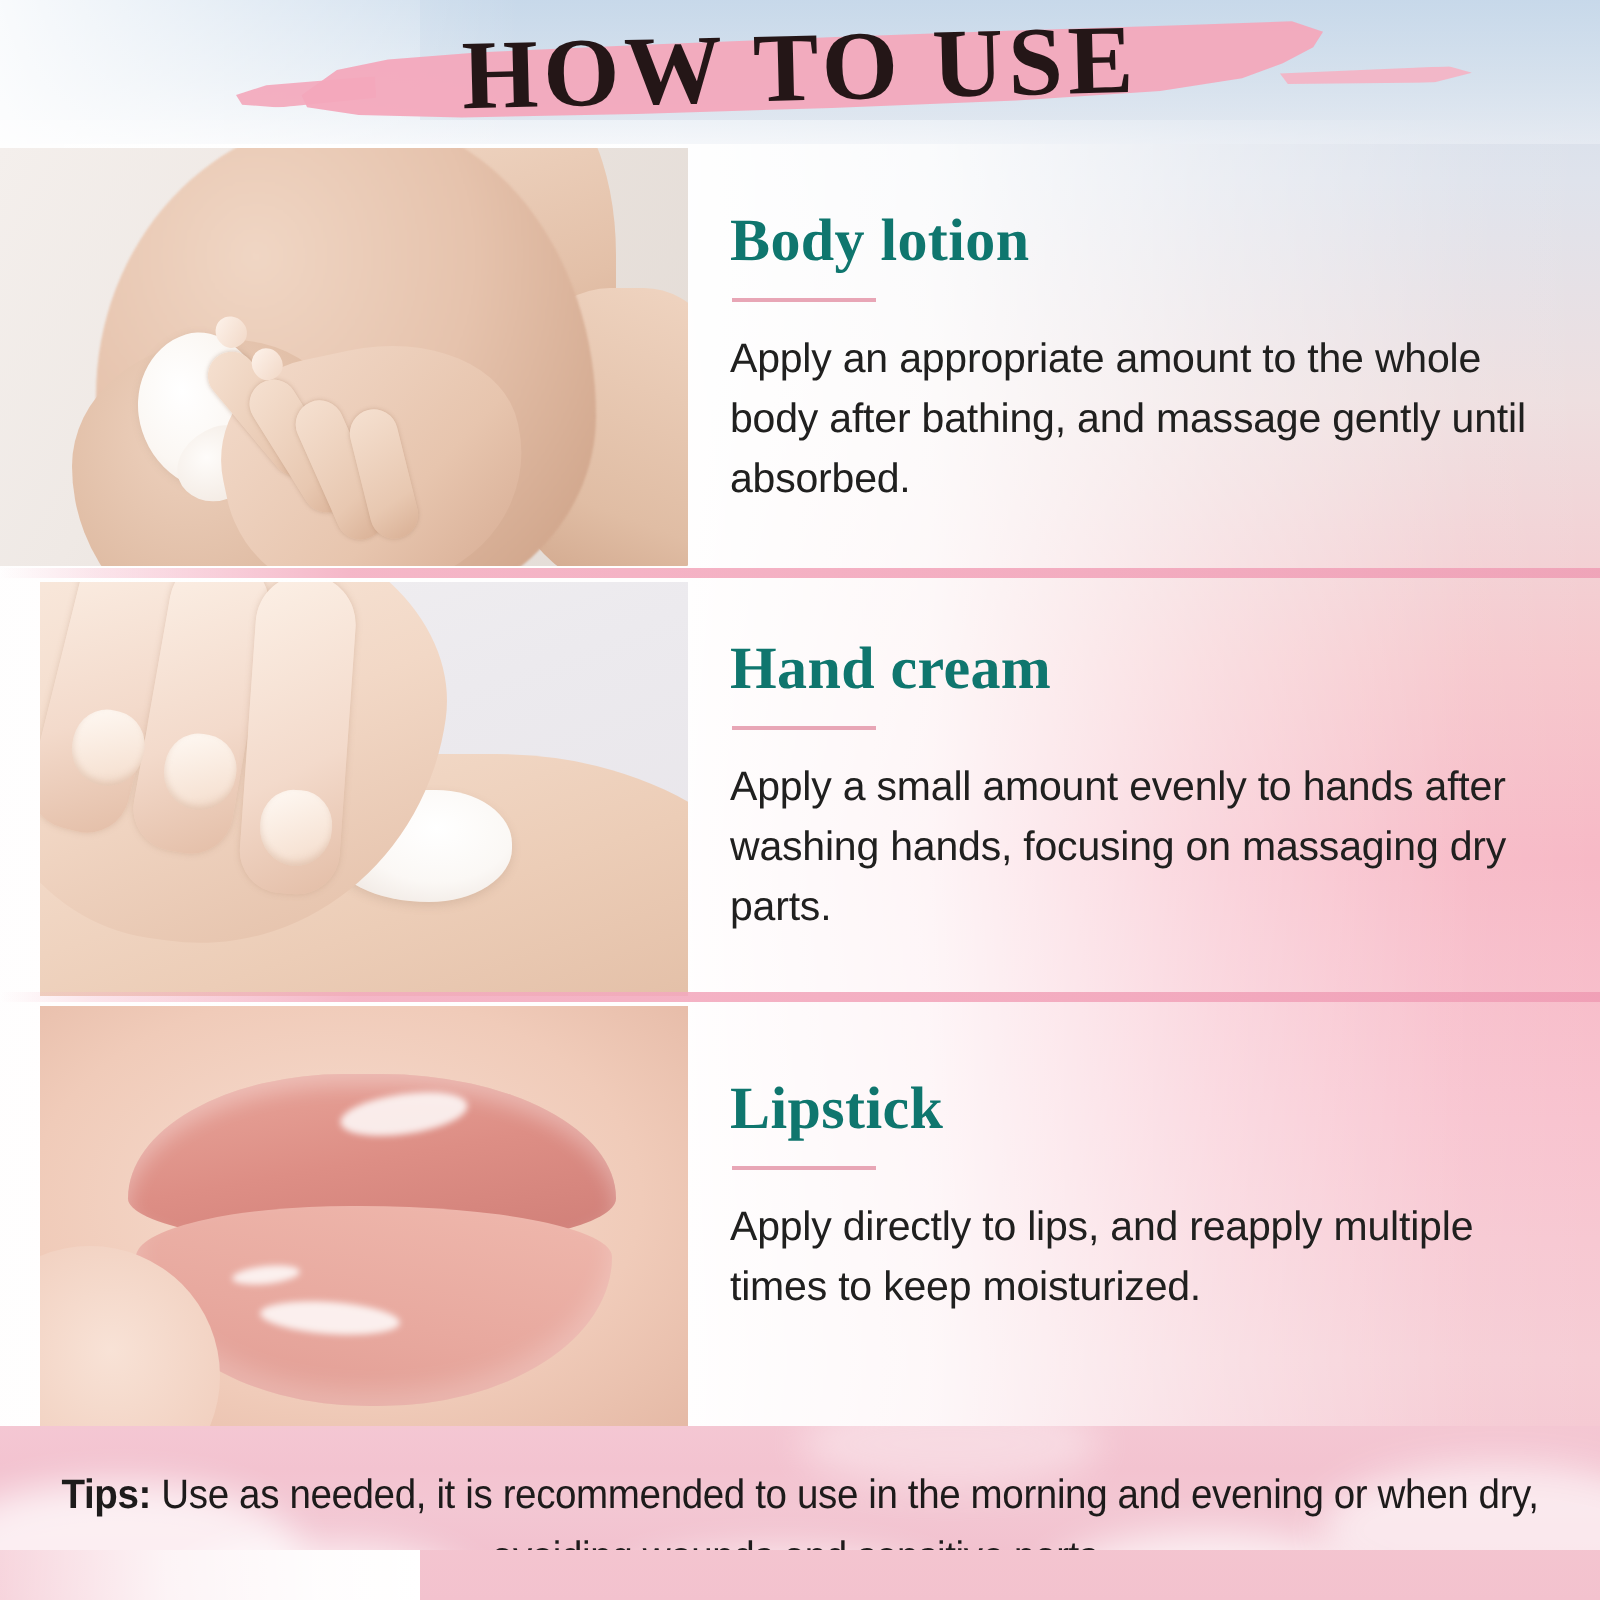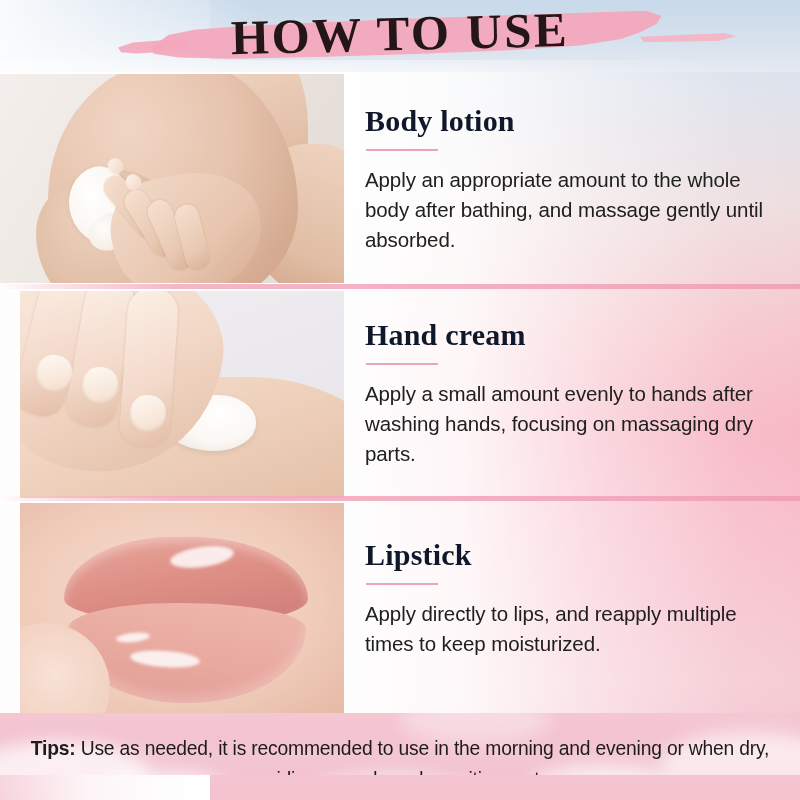--- a/index.html
+++ b/index.html
@@ -342,21 +342,21 @@
     width: 400px;
   }
   #text-0 { top: 104px; }
   #text-1 { top: 318px; }
   #text-2 { top: 538px; }
 
   .sec-heading {
     font-family: "Liberation Serif", "DejaVu Serif", serif;
     font-weight: bold;
     font-size: 30px;
-    color: #0f172a;
+    color: #0f766e;
     letter-spacing: 0.2px;
     line-height: 1.12;
     margin: 0;
   }
   .sec-rule {
     width: 72px;
     height: 2px;
     background: #e8a6b6;
     margin: 11px 0 0 1px;
   }

